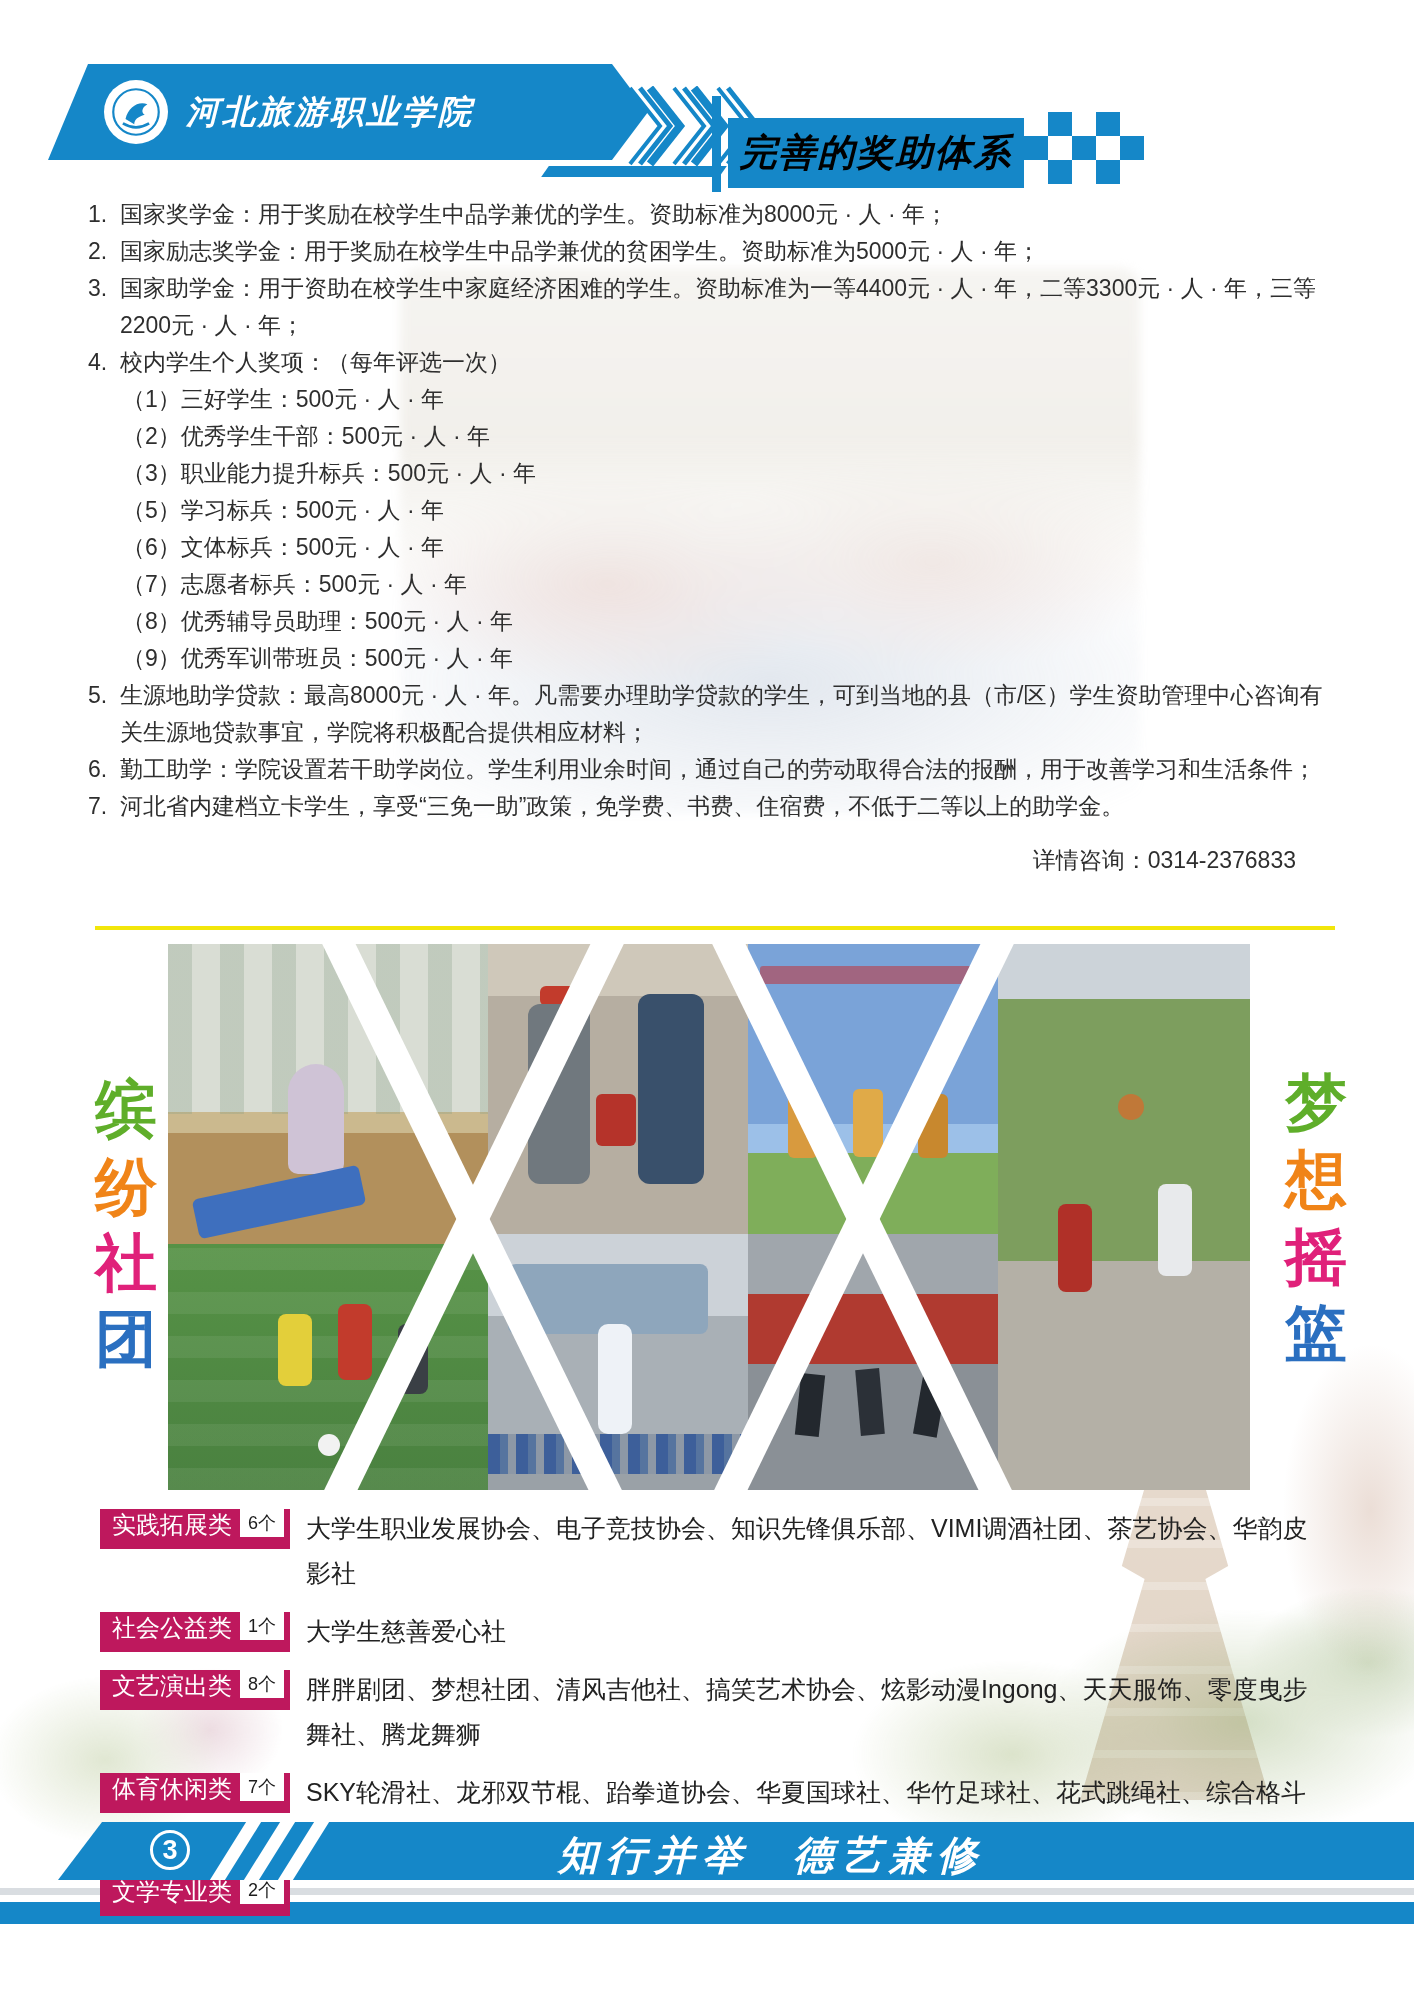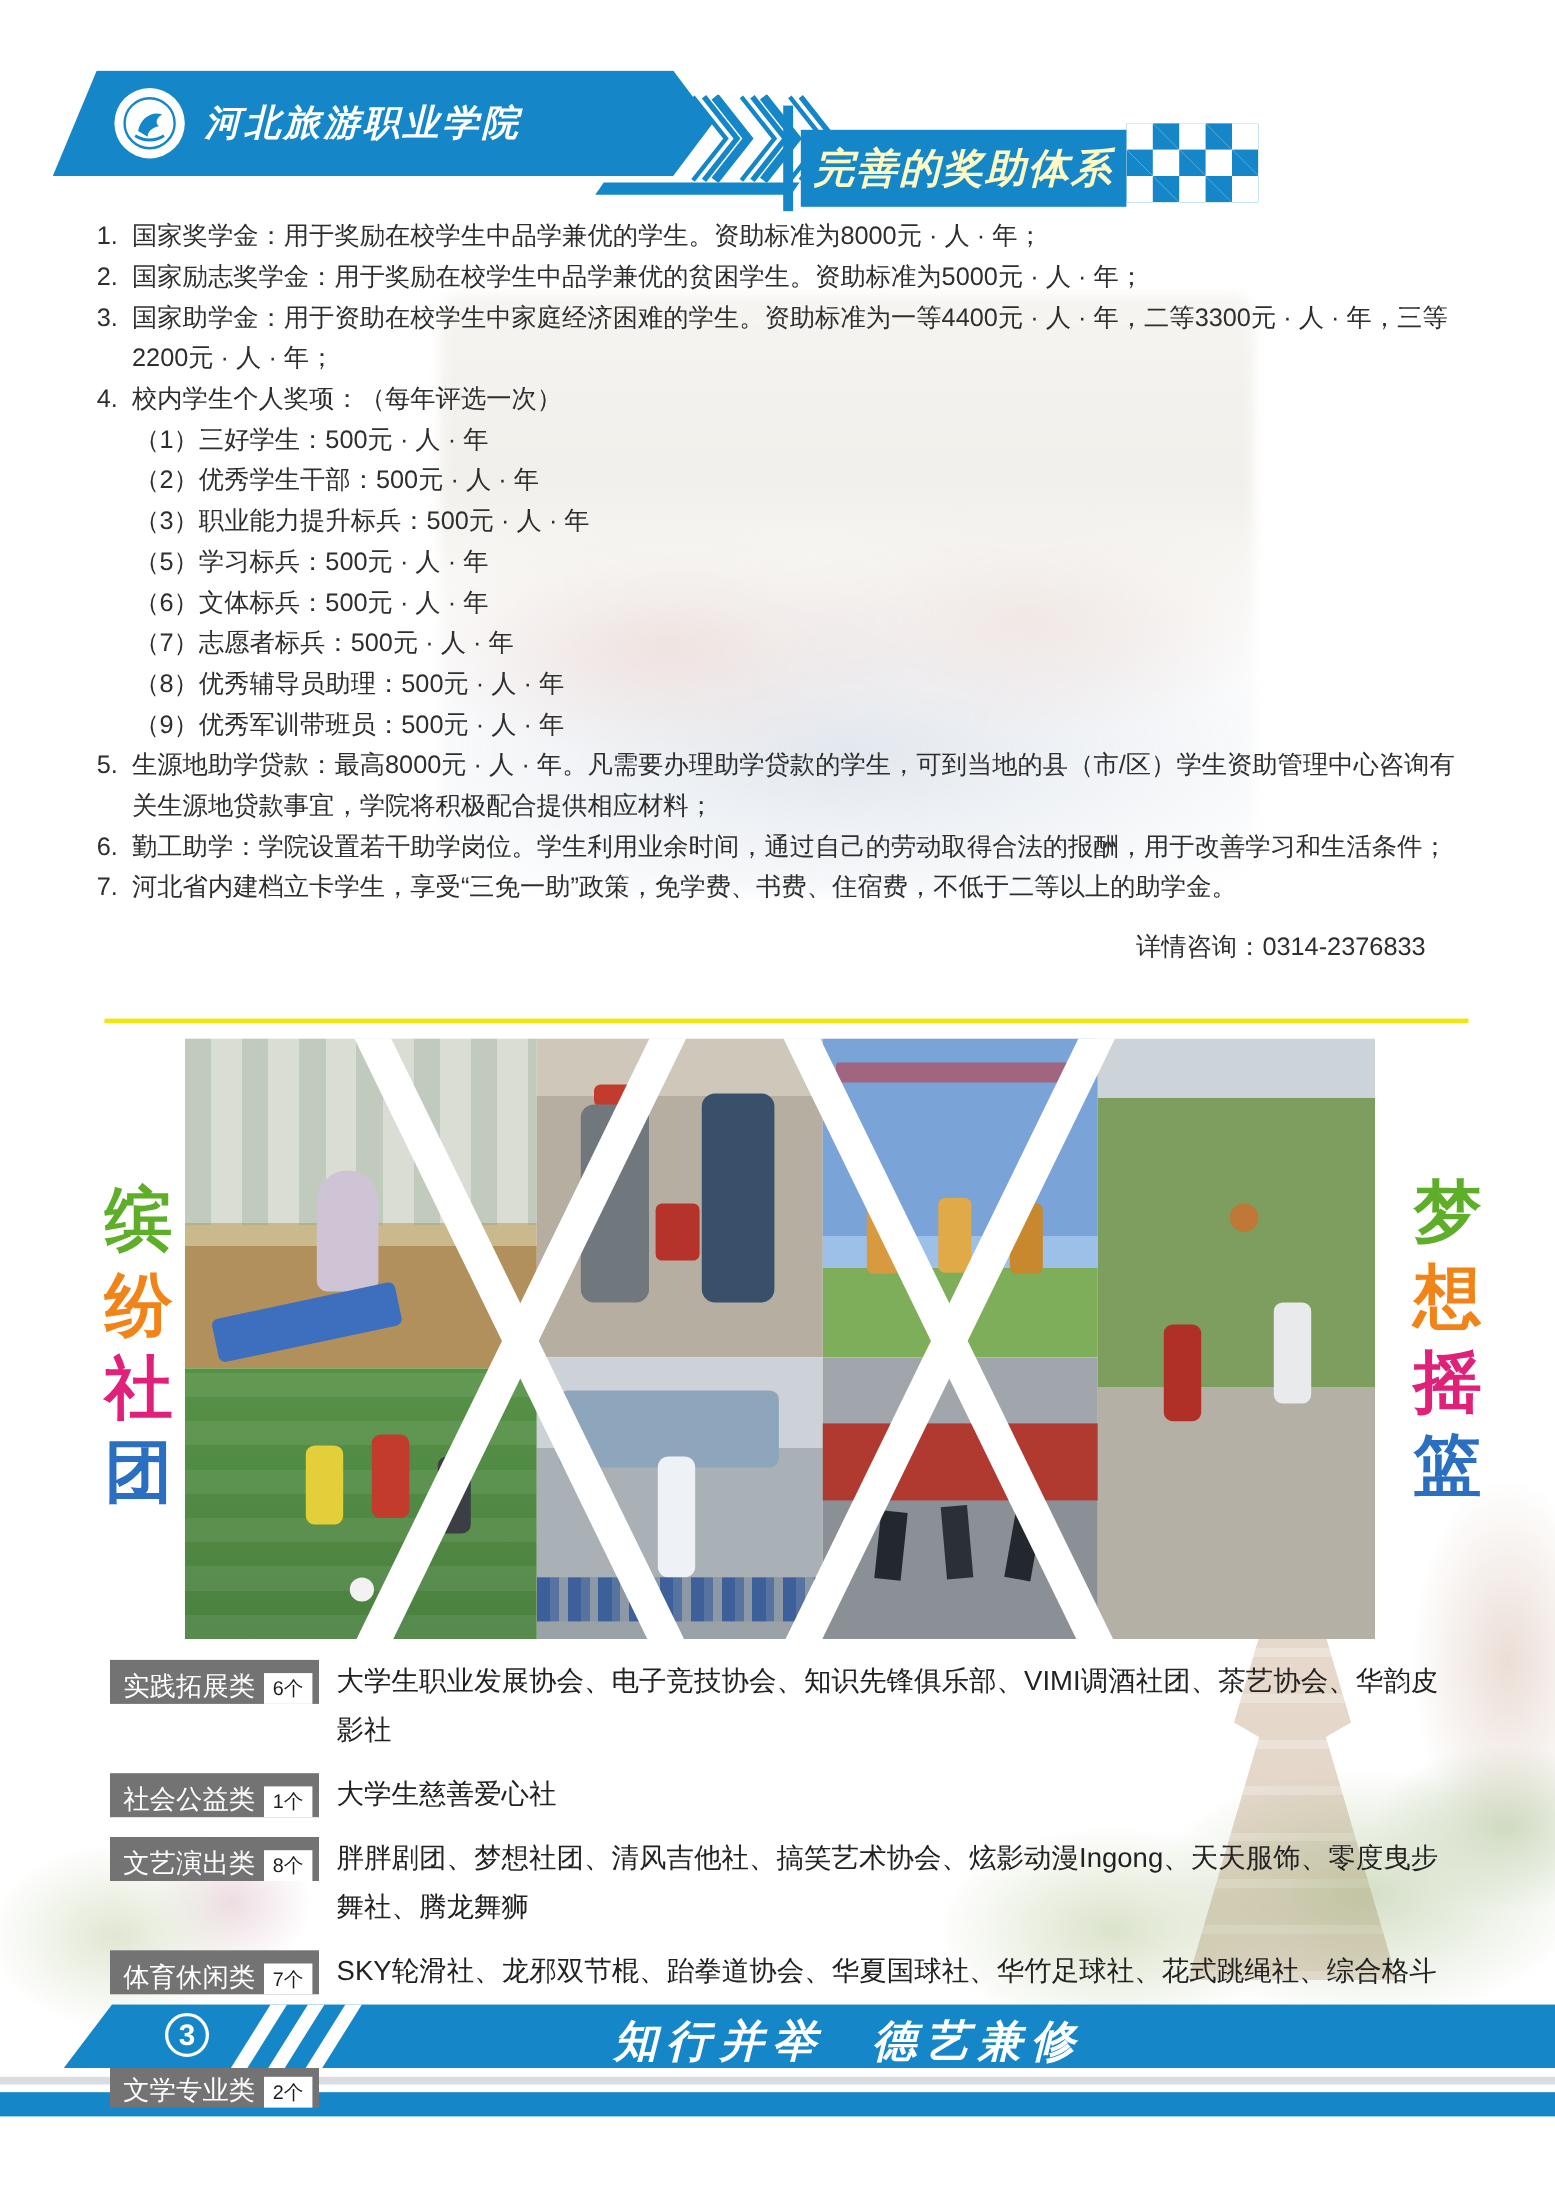--- a/index.html
+++ b/index.html
@@ -11,21 +11,21 @@
     display:flex;align-items:center;}
   .logo{width:64px;height:64px;margin-left:56px;background:#fff;border-radius:50%;flex:0 0 auto;
         display:flex;align-items:center;justify-content:center;}
   .brand-name{color:#fff;font-size:33px;font-weight:bold;font-style:italic;letter-spacing:3px;
         margin-left:18px;font-family:"Liberation Serif","DejaVu Serif",serif;white-space:nowrap;}
   .chevrons{position:absolute;left:628px;top:86px;}
   .sub-strip{position:absolute;left:545px;top:166px;width:178px;height:11px;background:#1587c8;transform:skewX(-35deg);}
   .title-accent{position:absolute;left:712px;top:96px;width:9px;height:96px;background:#1587c8;}
   .title-banner{position:absolute;left:728px;top:118px;width:296px;height:70px;background:#1587c8;
         display:flex;align-items:center;justify-content:center;}
-  .title-banner span{color:#fef9c3;font-size:37px;font-weight:bold;font-style:italic;letter-spacing:2px;
+  .title-banner span{color:#000000;font-size:37px;font-weight:bold;font-style:italic;letter-spacing:2px;
         font-family:"Liberation Serif","DejaVu Serif",serif;white-space:nowrap;}
   .checker{position:absolute;left:1024px;top:112px;width:120px;height:72px;
     background-image:
       linear-gradient(45deg,#1587c8 25%,transparent 25%,transparent 75%,#1587c8 75%),
       linear-gradient(45deg,#1587c8 25%,transparent 25%,transparent 75%,#1587c8 75%);
     background-size:48px 48px;background-position:0 0,24px 24px;}
   
   .aid-backdrop{position:absolute;left:400px;top:268px;width:740px;height:545px;opacity:.42;z-index:1;
     filter:blur(5px);border-radius:20px;background:
       linear-gradient(180deg,#e9e6df 0%,#e0dbd0 32%,rgba(255,255,255,0) 62%),
@@ -71,21 +71,21 @@
       radial-gradient(ellipse 40% 50% at 30% 72%,#9ab06c 0%,rgba(255,255,255,0) 70%),
       radial-gradient(ellipse 30% 40% at 92% 38%,#7a9a54 0%,rgba(255,255,255,0) 70%);}
   .foliage-l{position:absolute;left:0;top:1640px;width:300px;height:200px;opacity:.3;z-index:0;background:
       radial-gradient(ellipse 55% 60% at 35% 60%,#9ab06c 0%,rgba(255,255,255,0) 70%),
       radial-gradient(ellipse 35% 45% at 70% 45%,#c48ea0 0%,rgba(255,255,255,0) 70%);}
   .rock{position:absolute;left:1240px;top:1300px;width:174px;height:420px;opacity:.25;z-index:0;background:
       radial-gradient(ellipse 70% 55% at 75% 50%,#b07a5c 0%,rgba(255,255,255,0) 72%);}
   
   .clubs{position:absolute;left:100px;top:1506px;width:1240px;z-index:2;}
   .club-row{display:flex;align-items:flex-start;margin-bottom:13px;}
-  .club-chip{flex:0 0 190px;height:40px;background:#737373;display:flex;align-items:flex-end;
+  .club-chip{flex:0 0 190px;height:40px;background:#be185d;display:flex;align-items:flex-start;
              padding:0 6px 0 12px;box-sizing:border-box;margin-top:3px;}
   .club-cat{color:#fff;font-size:24px;white-space:nowrap;}
   .club-count{margin-left:auto;background:#fff;color:#1c1c1c;font-size:18px;width:44px;height:28px;
               display:flex;align-items:center;justify-content:center;}
   .club-list{margin-left:16px;width:1010px;font-size:25px;line-height:45px;color:#222;}
   
   .footer-banner{position:absolute;left:58px;top:1822px;width:1356px;height:58px;background:#1587c8;
       clip-path:polygon(44px 0,100% 0,100% 100%,0 100%);z-index:3;}
   .page-num{position:absolute;left:92px;top:8px;width:40px;height:40px;border:3px solid #fff;
       border-radius:50%;color:#fff;font-size:27px;font-weight:bold;display:flex;align-items:center;

